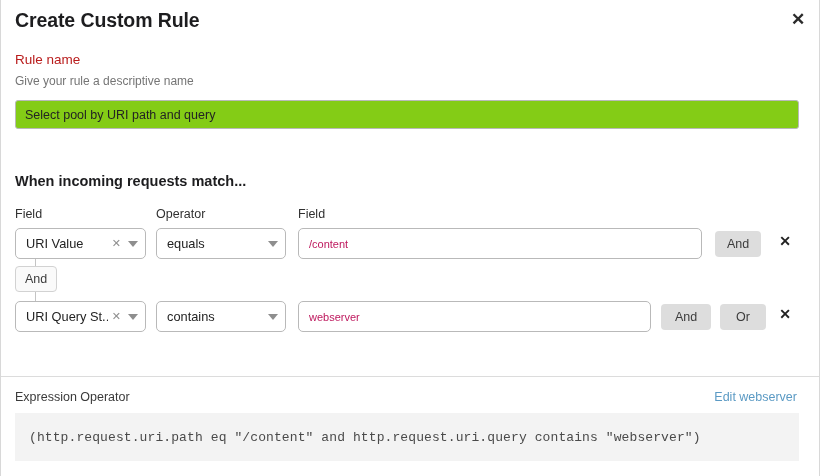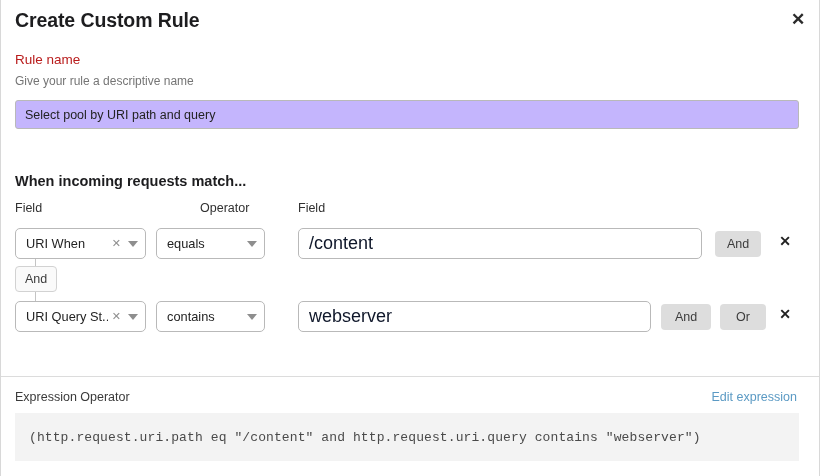--- a/index.html
+++ b/index.html
@@ -64,62 +64,62 @@
   .rule-name-hint  { left: 14px; top: 74px; }
 
   .rule-name-input {
     position: absolute;
     left: 14px;
     top: 100px;
     width: 784px;
     height: 29px;
     border: 1px solid #b9b9b9;
     border-radius: 3px;
-    background: #c4b5fd;
+    background: #84cc16;
     font-family: "Liberation Sans", sans-serif;
     font-size: 12.5px;
     color: #232323;
     padding: 0 9px;
     outline: none;
   }
 
   
   .section-heading {
     position: absolute;
     left: 14px;
     top: 173px;
     font-size: 14.5px;
     font-weight: bold;
     color: #1d1d1f;
   }
 
   
-  .col-head { position: absolute; top: 201px; font-size: 12.5px; color: #303030; text-align: center; }
+  .col-head { position: absolute; top: 207px; font-size: 12.5px; color: #303030; text-align: center; }
   .col-head-field    { left: 14px; }
-  .col-head-operator { left: 155px; margin-left: 44px; }
+  .col-head-operator { left: 155px; }
   .col-head-value    { left: 297px; }
 
   
   .cond-row { position: absolute; left: 0; height: 31px; }
   .cond-row-1 { top: 228px; }
   .cond-row-2 { top: 301px; }
 
   .select-box {
     position: absolute;
     height: 31px;
     border: 1px solid #b9b9b9;
     border-radius: 5px;
     background: #ffffff;
     display: flex;
     align-items: center;
     cursor: pointer;
   }
 
   .select-field    { left: 14px; width: 131px; }
-  .select-operator { left: 155px; width: 109px; justify-content: space-between; }
+  .select-operator { left: 155px; width: 130px; justify-content: space-between; }
 
   .select-text {
     flex: 1;
     font-size: 12.8px;
     color: #232323;
     padding-left: 10px;
     white-space: nowrap;
     overflow: hidden;
   }
 
@@ -142,22 +142,22 @@
   .chevron svg { display: block; }
 
   .value-input {
     position: absolute;
     left: 297px;
     height: 31px;
     border: 1px solid #b9b9b9;
     border-radius: 5px;
     background: #ffffff;
     font-family: "Liberation Sans", sans-serif;
-    font-size: 18px;
-    color: #0f172a;
+    font-size: 11px;
+    color: #be185d;
     padding: 0 10px;
     outline: none;
   }
   .value-input-1 { width: 404px; }
   .value-input-2 { width: 353px; }
 
   .logic-btn {
     position: absolute;
     height: 26px;
     top: 3px;
@@ -287,21 +287,21 @@
   <input class="rule-name-input" type="text" value="Select pool by URI path and query" style="">
 
   <div class="section-heading">When incoming requests match...</div>
 
   <div class="col-head col-head-field">Field</div>
   <div class="col-head col-head-operator">Operator</div>
   <div class="col-head col-head-value">Field</div>
 
   <div class="cond-row cond-row-1" style="width:820px">
     <div class="select-box select-field">
-      <span class="select-text">URI When</span>
+      <span class="select-text">URI Value</span>
       <span class="clear-x">✕</span>
       <span class="chevron">
         <svg width="10" height="6" viewBox="0 0 10 6">
             <polygon points="0,0 10,0 5,6" fill="#8e8e8e"></polygon>
           </svg>
       </span>
     </div>
 
     <div class="select-box select-operator">
       <span class="select-text">equals</span>
@@ -346,18 +346,18 @@
 
     <input class="value-input value-input-2" type="text" value="webserver" style="">
 
     <button class="logic-btn btn-and-2">And</button>
     <button class="logic-btn btn-or-2">Or</button>
     <div class="delete-x">✕</div>
   </div>
 
   <div class="preview-divider"></div>
   <div class="preview-label">Expression Operator</div>
-  <div class="edit-expression-link">Edit expression</div>
+  <div class="edit-expression-link">Edit webserver</div>
   <div class="preview-box">
     <span class="preview-code">(http.request.uri.path eq "/content" and http.request.uri.query contains "webserver")</span>
   </div>
 
 </div>
 
 </body></html>

